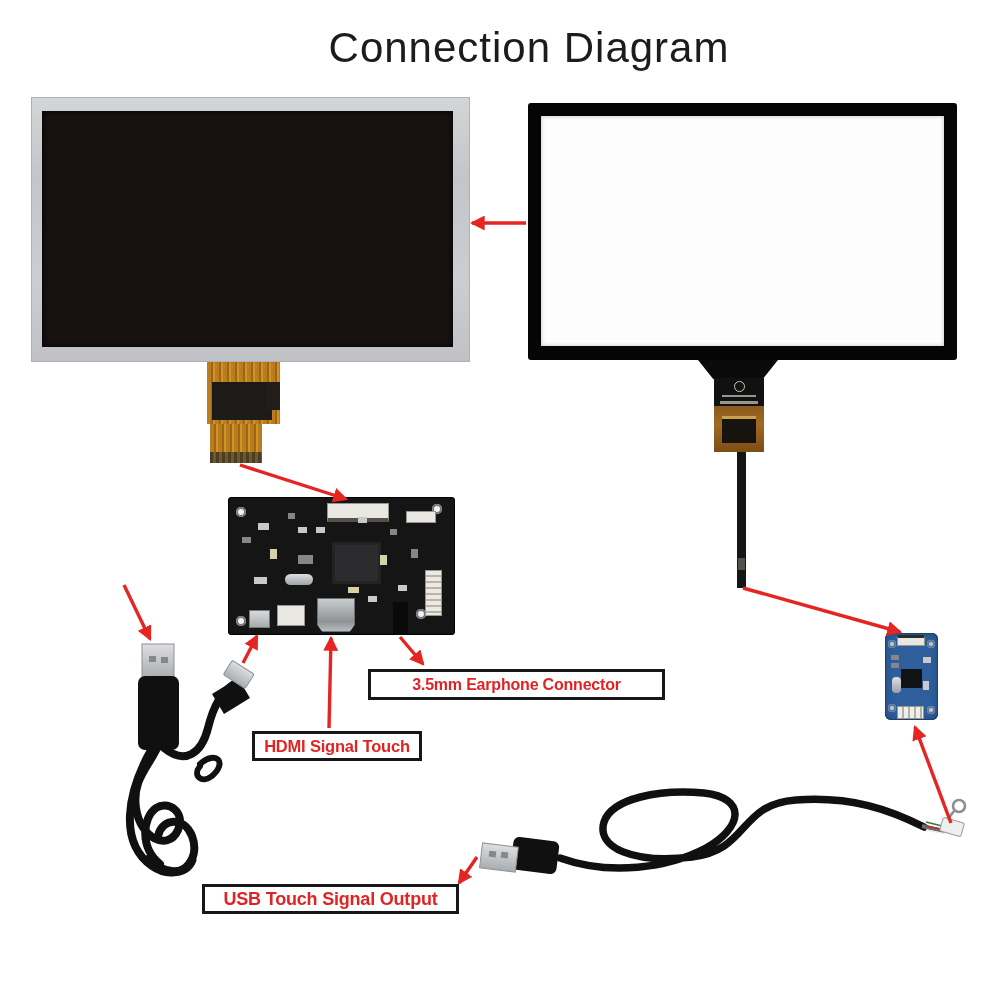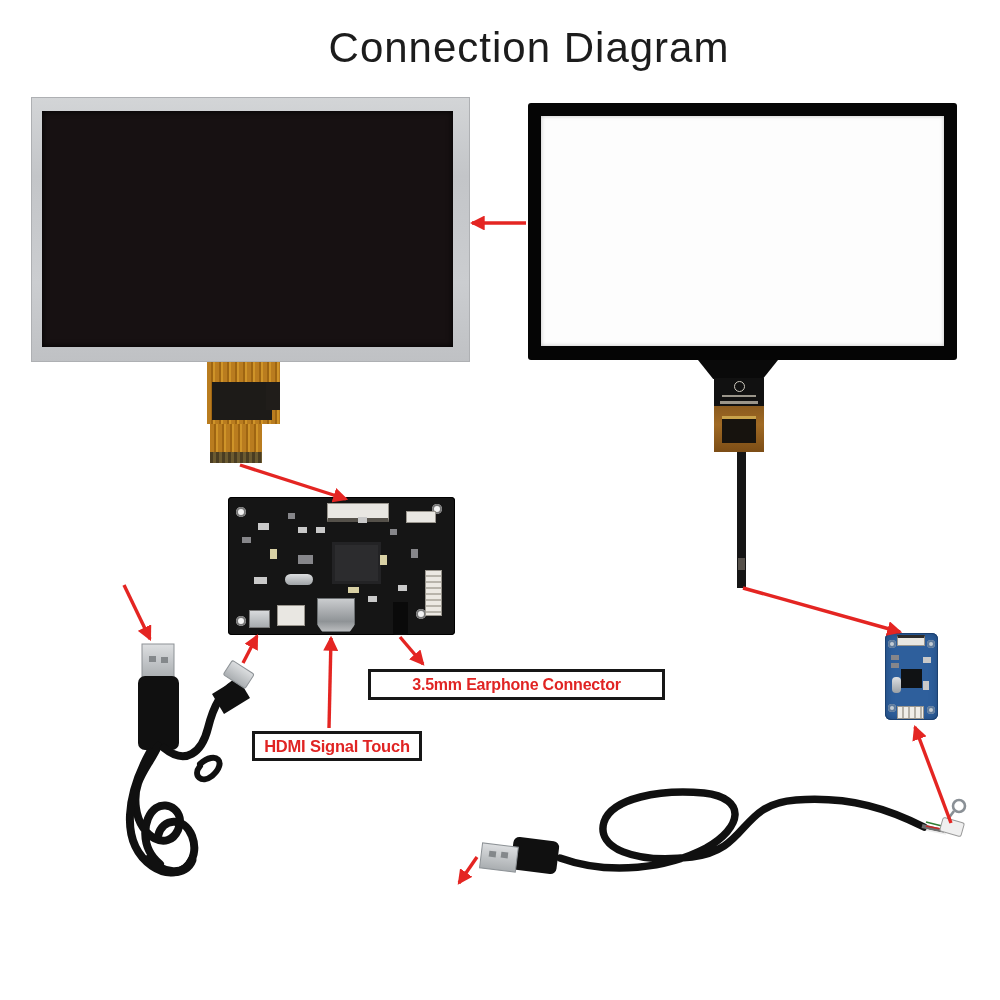--- a/index.html
+++ b/index.html
@@ -181,14 +181,15 @@
       <path d="M329,728 L331,638" marker-end="url(#ah)"></path>
       <path d="M400,637 L423,664" marker-end="url(#ah)"></path>
       <path d="M743,588 L900,632" marker-end="url(#ah)"></path>
       <path d="M951,823 L915,727" marker-end="url(#ah)"></path>
       <path d="M477,857 L459,883" marker-end="url(#ah)"></path>
     </g>
   </svg>
 
   <div class="abs label" style="left:368px;top:669px;width:297px;height:31px;font-size:16px;">3.5mm Earphone Connector</div>
   <div class="abs label" style="left:252px;top:731px;width:170px;height:30px;font-size:16.5px;">HDMI Signal Touch</div>
+  <div class="abs label" style="left:202px;top:884px;width:257px;height:30px;font-size:18px;">USB Touch Signal Output</div>
 
 </div>
 
 </body></html>

